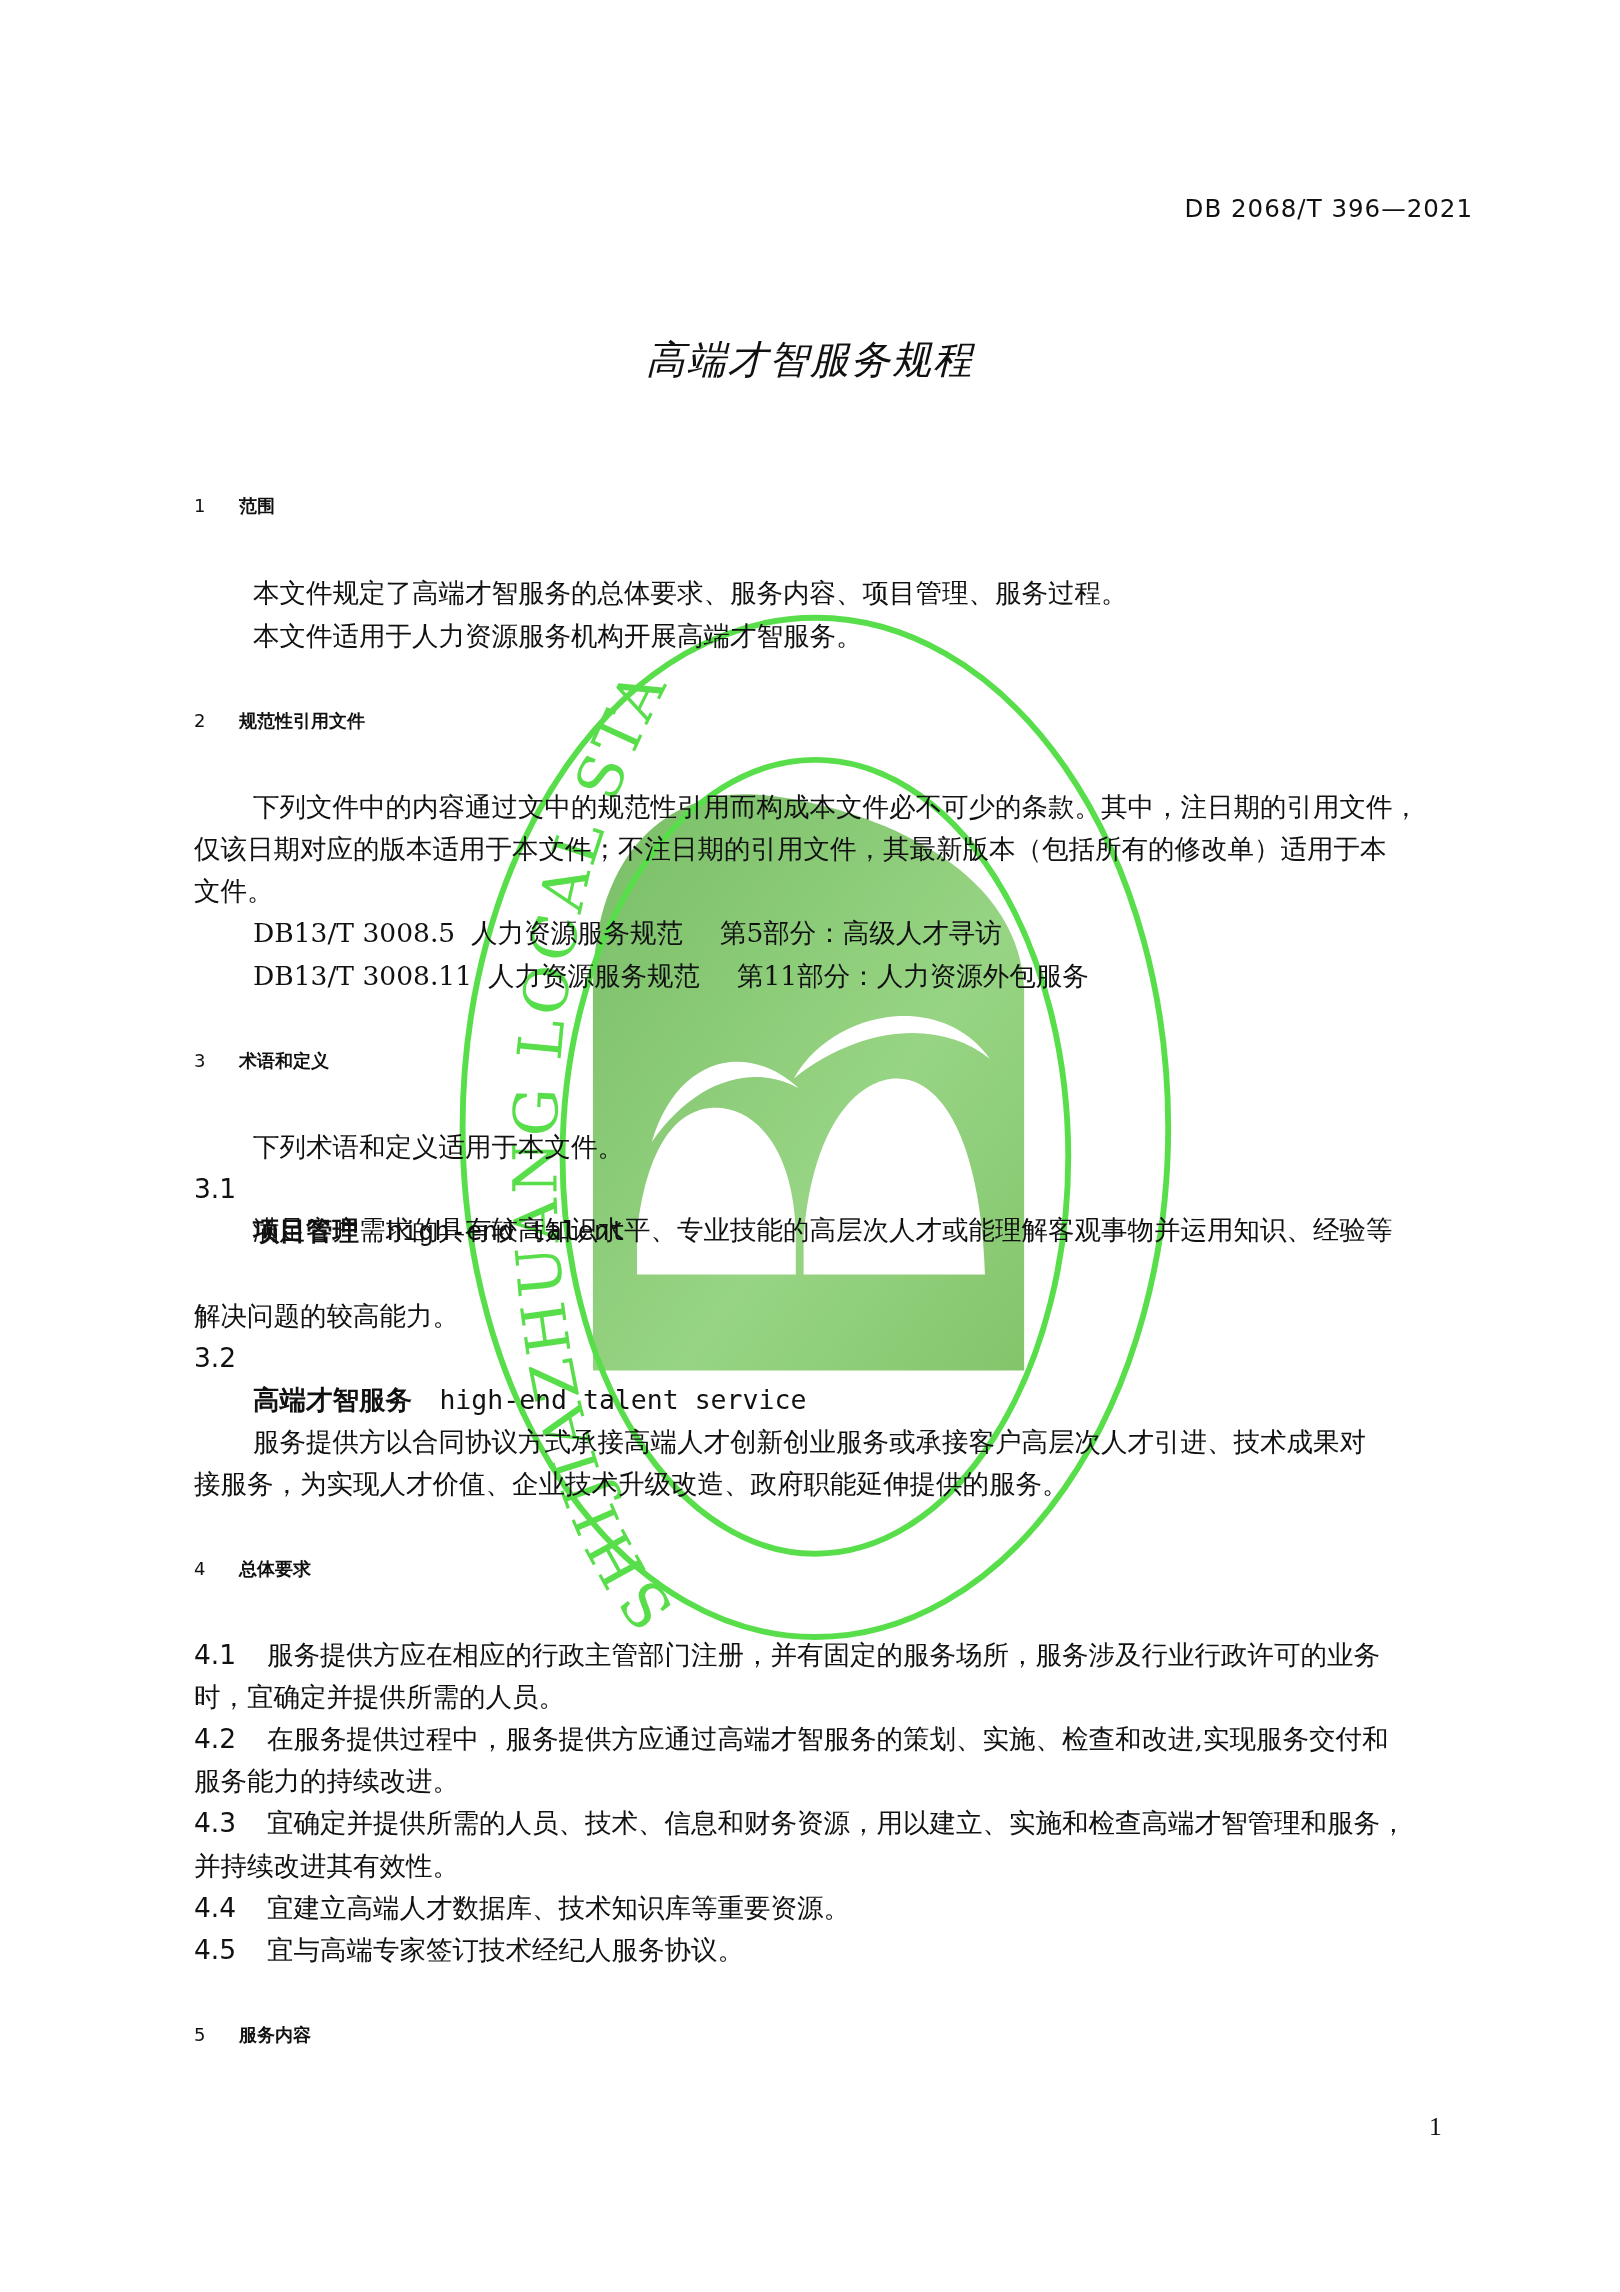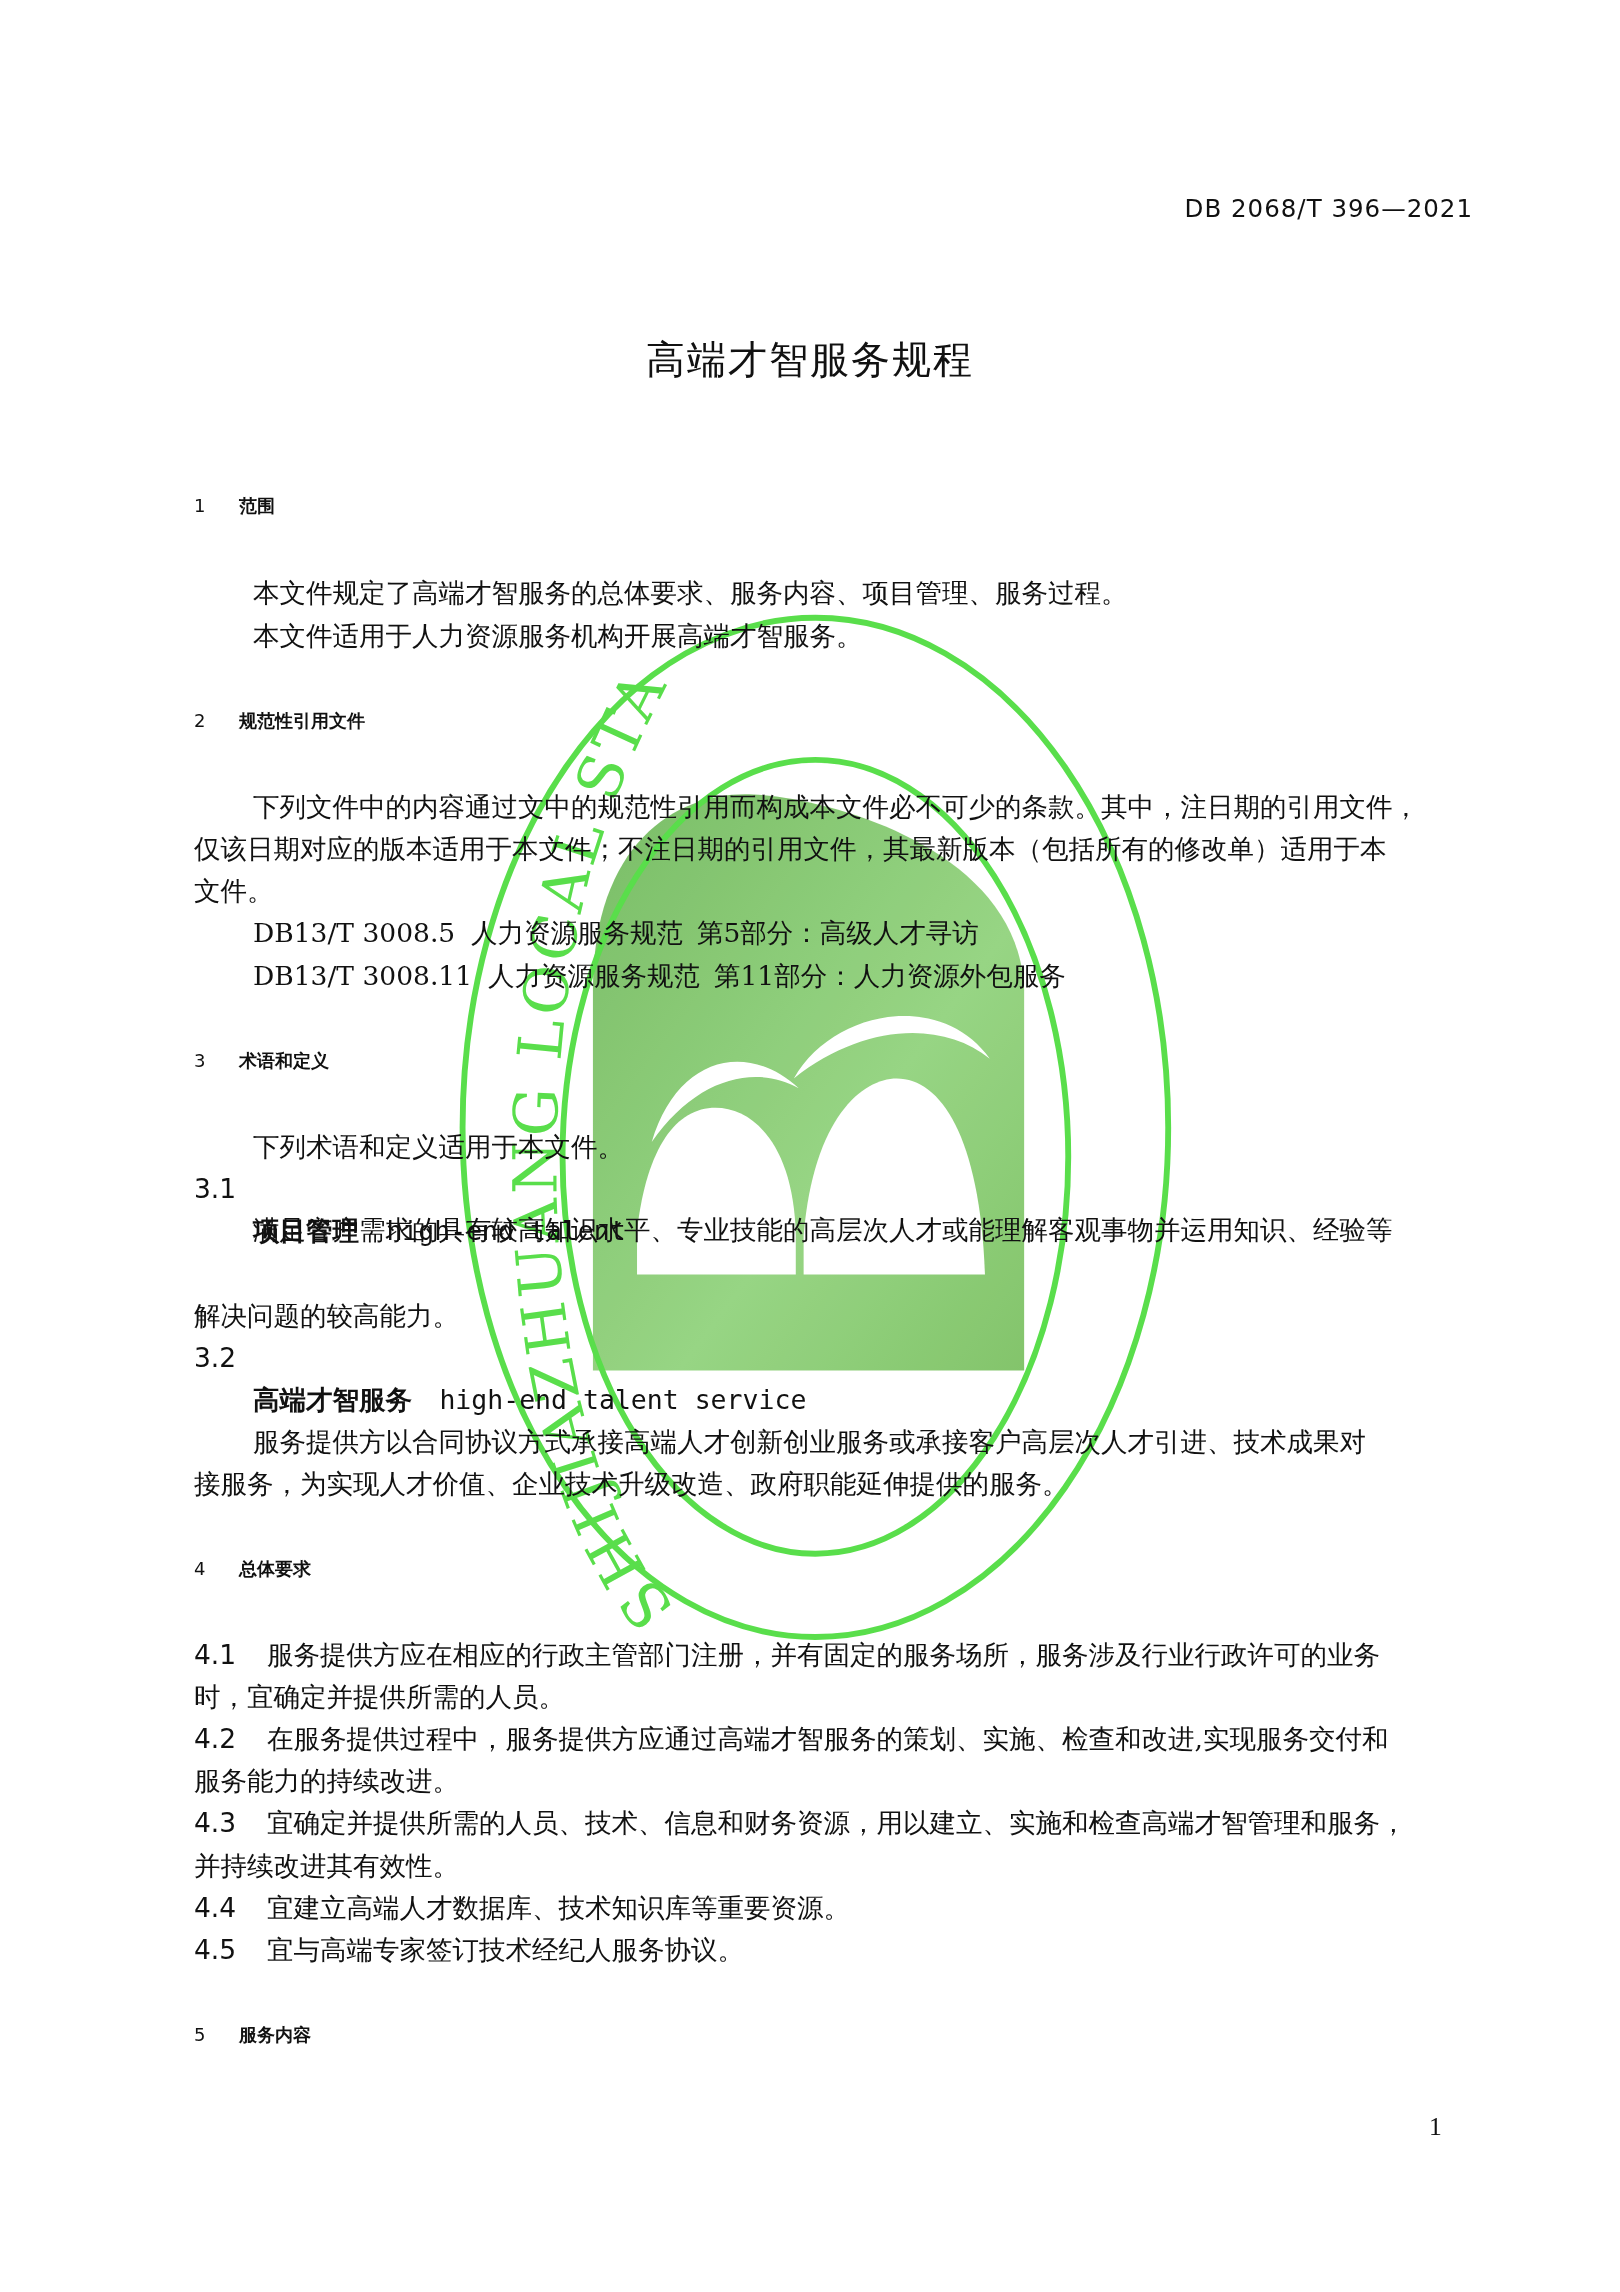--- a/index.html
+++ b/index.html
@@ -10,36 +10,36 @@
   }
   .page { position: absolute; inset: 0; }
   .std-code {
     position: absolute; top: 194px; right: 147px;
     font-family: "DejaVu Sans", "Liberation Sans", sans-serif;
     font-size: 24.5px; letter-spacing: 1px;
   }
   .doc-title {
     position: absolute; top: 333px; left: 0; width: 1620px; text-align: center;
     font-family: "DejaVu Sans", "Liberation Sans", sans-serif;
-    font-size: 39px; letter-spacing: 2px;
+    font-size: 39px; letter-spacing: 2px; font-style: italic;
   }
   .line {
     position: absolute; left: 194px; font-size: 26.5px; white-space: nowrap; line-height: 39px;
   }
   .indent { left: 253px; }
   .heading {
     font-family: "DejaVu Sans", "Liberation Sans", sans-serif; font-weight: bold; font-size: 18px;
   }
   .heading .num { display: inline-block; width: 45px; font-weight: normal; }
   .term { font-family: "DejaVu Sans", "Liberation Sans", sans-serif; font-weight: bold; }
   .term .en { font-family: "DejaVu Sans Mono", "Liberation Mono", monospace; font-weight: normal; margin-left: 27.4px; }
   .clause-num { font-family: "DejaVu Sans", "Liberation Sans", sans-serif; display: inline-block; width: 73px; }
   .ref-code { display: inline-block; width: 218px; }
   .ref-code.wide { width: 235px; }
-  .ref-part { display: inline-block; margin-left: 14px; }
+  .ref-part { display: inline-block; margin-left: 37px; }
   .page-num {
     position: absolute; top: 2112px; left: 1429px; font-size: 25.5px;
     font-family: "Liberation Serif", serif;
   }
   .watermark { position: absolute; left: 0; top: 0; width: 1620px; height: 2293px; pointer-events: none; opacity: 0.92; }
 </style>
 </head>
 <body>
 
 <div class="page">

